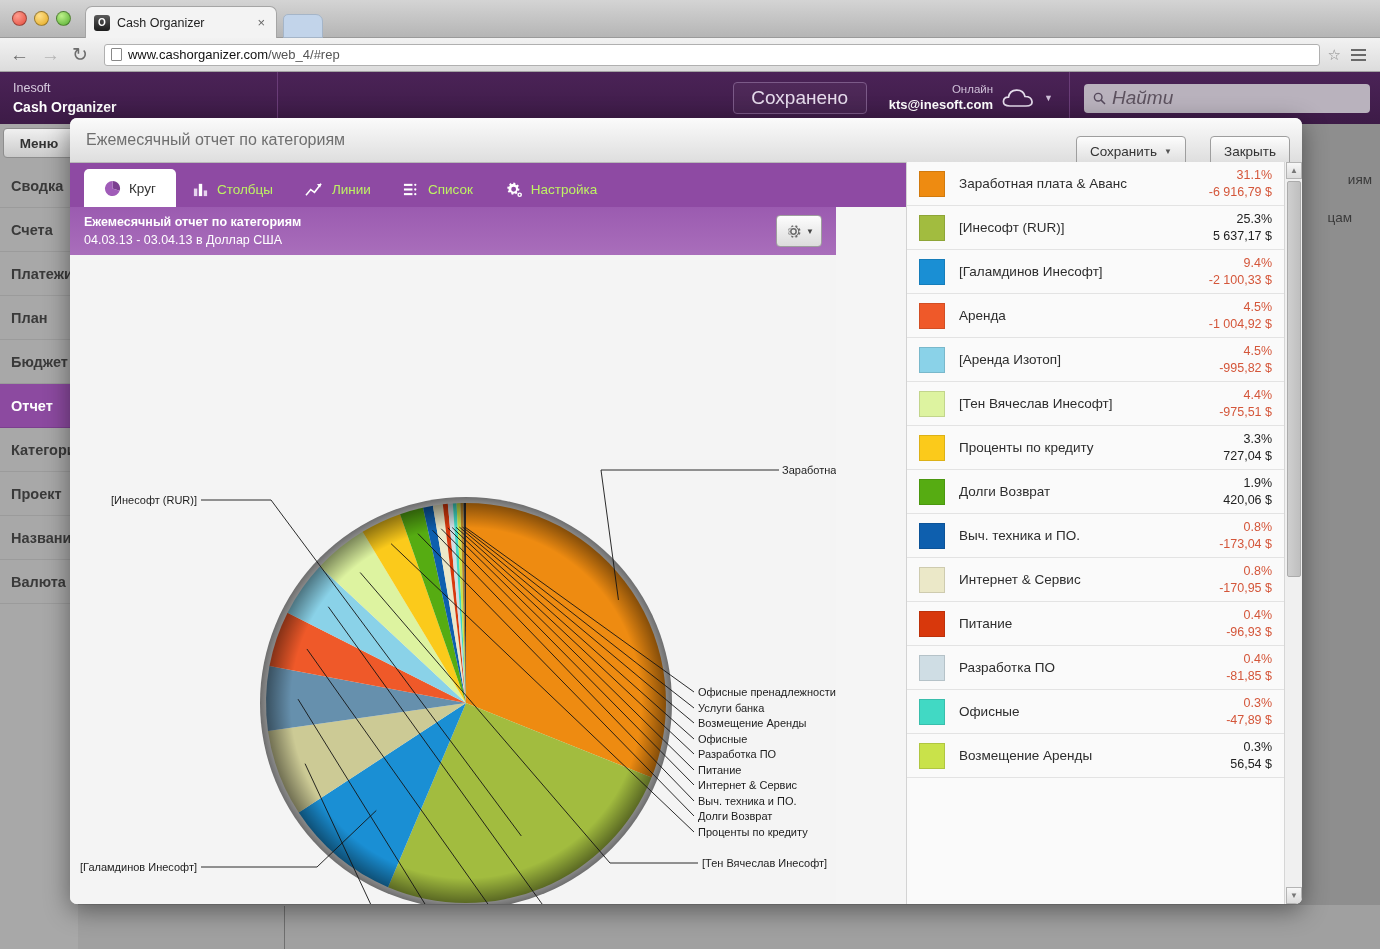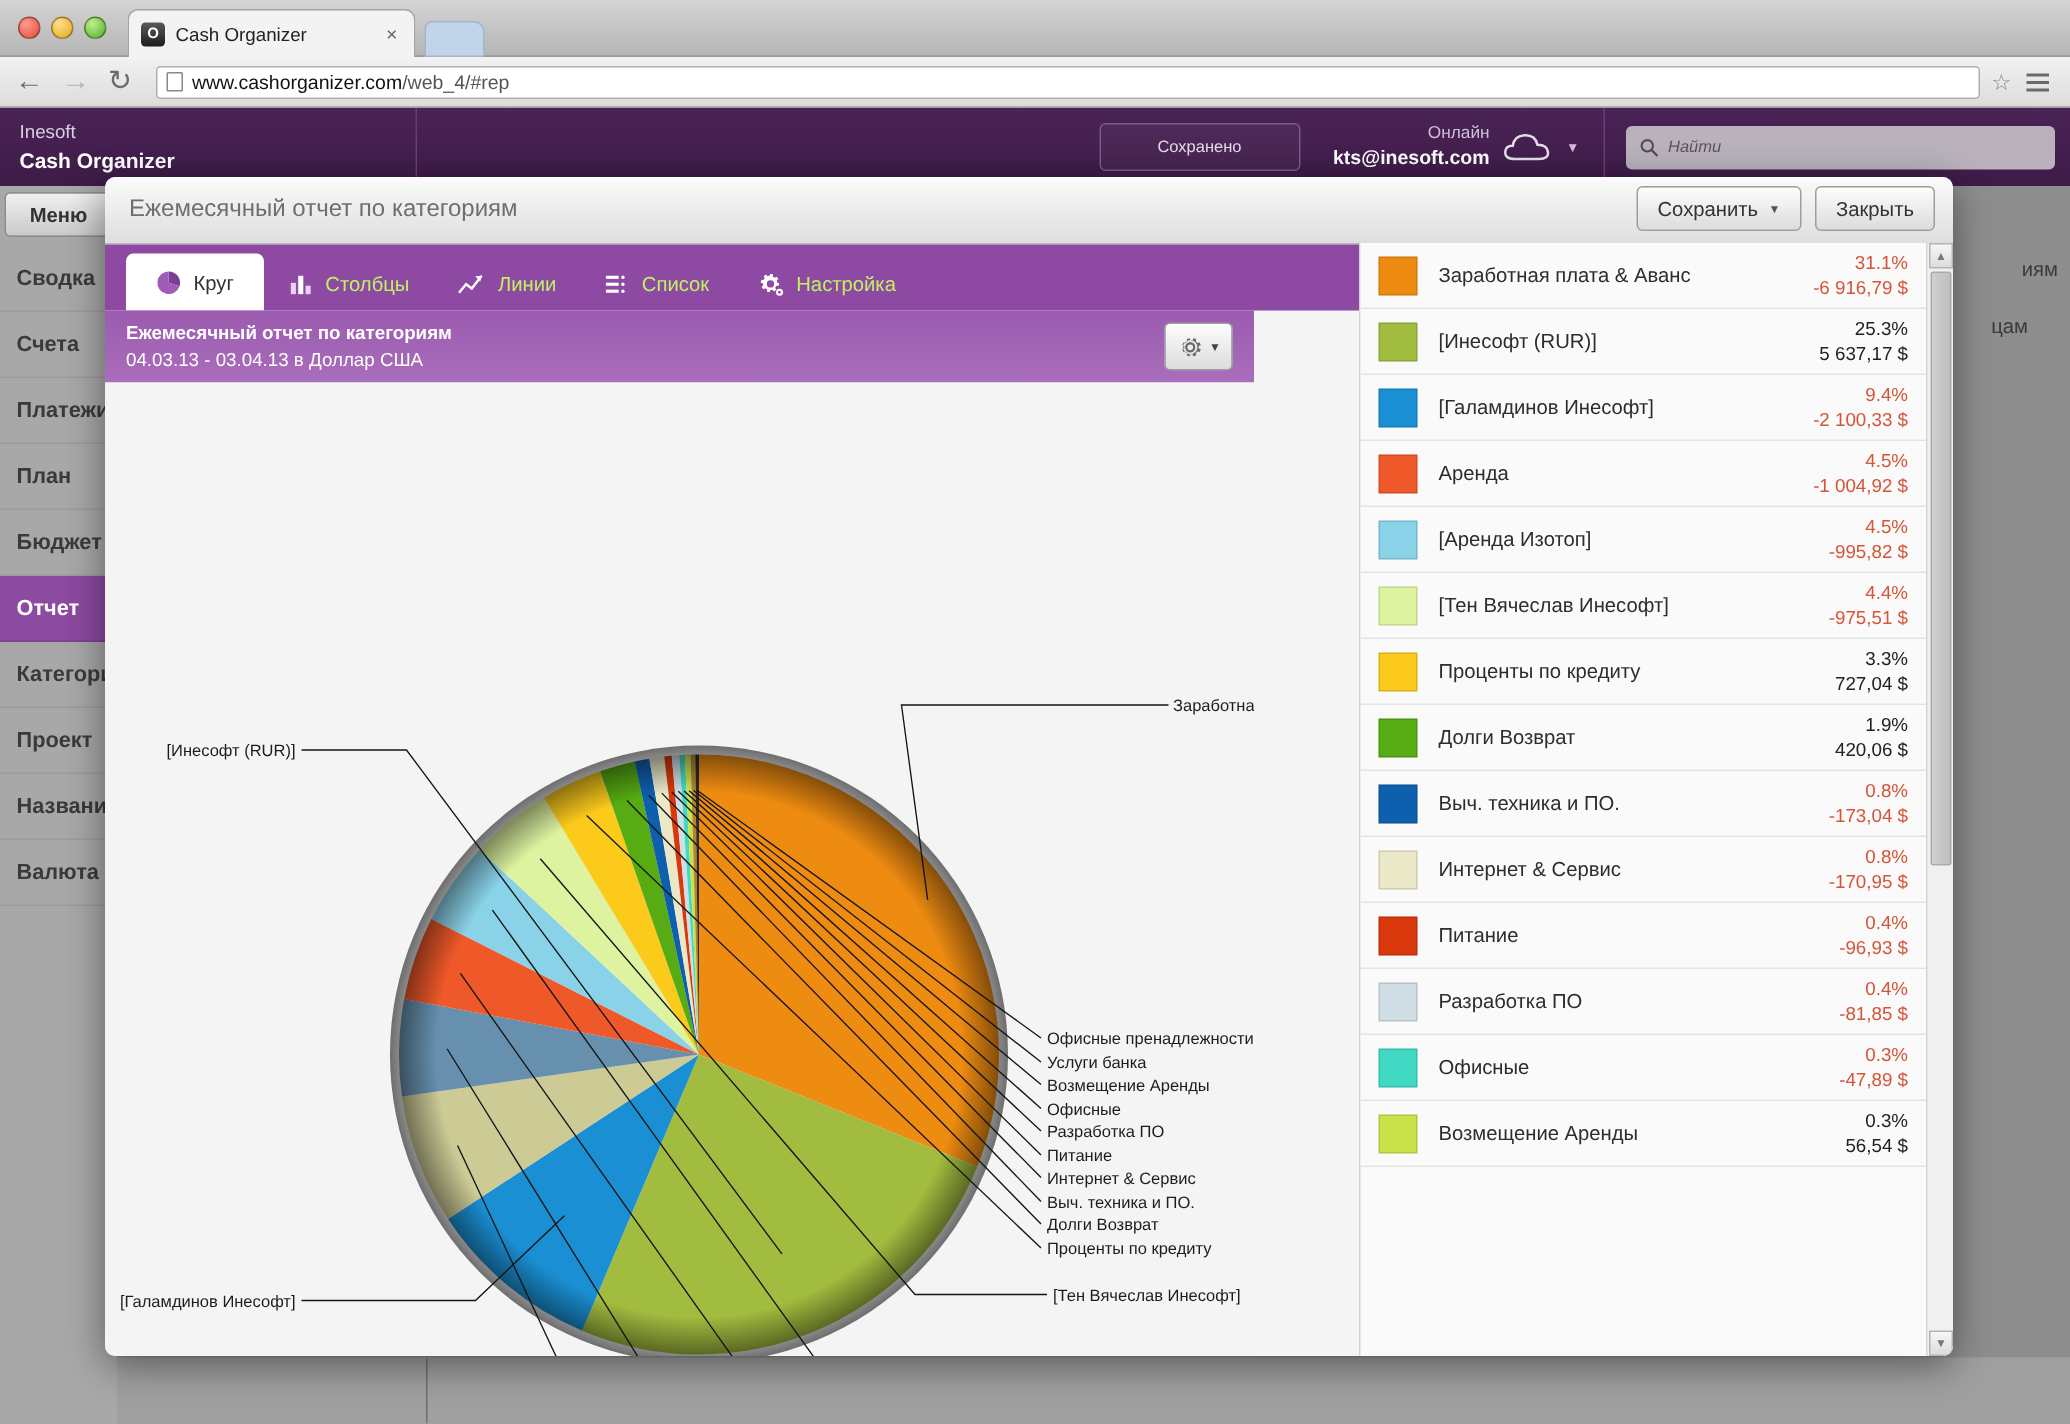--- a/index.html
+++ b/index.html
@@ -69,36 +69,36 @@
   }
   .brand {
     position: absolute; left: 13px; top: 7px; color: #d9cde0; line-height: 1.45;
   }
   .brand .b1 { font-size: 12.5px; }
   .brand .b2 { font-size: 14px; font-weight: bold; color: #fff; }
   .brand-divider { position: absolute; left: 277px; top: 0; width: 1px; height: 52px; background: #6a3d78; }
   .app-header-right { position: absolute; right: 0; top: 0; height: 52px; display: flex; align-items: center; }
   .saved-btn {
     width: 134px; height: 32px; border: 1px solid #7b5a88; border-radius: 4px;
-    color: #e6dbec; font-size: 11px; display: flex; align-items: center; justify-content: center;
+    color: #e6dbec; font-size: 19px; display: flex; align-items: center; justify-content: center;
     background: rgba(255,255,255,0.04);
   }
   .account-box { margin-left: 22px; display: flex; align-items: center; color: #fff; }
   .account-text { text-align: right; line-height: 1.3; margin-right: 8px; }
   .account-text .a1 { font-size: 11.5px; color: #cfc0d8; }
   .account-text .a2 { font-size: 13px; font-weight: bold; }
   .cloud-icon { width: 34px; height: 22px; position: relative; }
   .caret-small { margin-left: 9px; color: #cfc0d8; font-size: 9px; }
   .acct-divider { width: 1px; height: 52px; background: #6a3d78; margin-left: 16px; }
   .search-box {
     width: 286px; height: 29px; background: #b9b2bd; border-radius: 4px;
     margin: 0 10px 0 14px; display: flex; align-items: center; padding: 0 9px;
   }
   .search-box .sicon { font-size: 12px; color: #55495c; margin-right: 6px; }
-  .search-box .stext { font-size: 11px; color: #5d525f; font-style: italic; }
+  .search-box .stext { font-size: 19px; color: #5d525f; font-style: italic; }
 
   
   .leftnav { position: absolute; left: 0; top: 124px; width: 78px; height: 825px; background: #a8a8a8; font-weight: bold; }
   .menu-btn {
     position: absolute; left: 3px; top: 4px; width: 72px; height: 30px;
     background: linear-gradient(to bottom, #f0f0f0, #cacaca);
     border: 1px solid #8d8d8d; border-radius: 4px;
     font-size: 13.5px; color: #333; display: flex; align-items: center; justify-content: center;
   }
   .nav-list { position: absolute; left: 0; top: 40px; width: 78px; }
@@ -124,21 +124,21 @@
     overflow: hidden;
   }
   .modal-titlebar {
     position: relative; height: 45px;
     background: linear-gradient(to bottom, #fbfbfb, #dedede);
     border-bottom: 1px solid #b9b9b9;
   }
   .modal-title {
     position: absolute; left: 16px; top: 13px; font-size: 16px; color: #6f6f6f;
   }
-  .modal-actions { position: absolute; right: 12px; top: 6px; display: flex; gap: 9px; padding-left: 20px; }
+  .modal-actions { position: absolute; right: 12px; top: 18px; display: flex; gap: 24px; padding-left: 20px; }
   .mbtn {
     height: 30px; padding: 0 13px; border: 1px solid #9e9e9e; border-radius: 4px;
     background: linear-gradient(to bottom, #fdfdfd, #dcdcdc);
     font-size: 13.5px; color: #333; display: flex; align-items: center; gap: 7px;
   }
   .mbtn .cr { font-size: 8px; color: #555; }
 
   
   .tabs-strip {
     position: relative; height: 44px; background: #8e4aa3;

